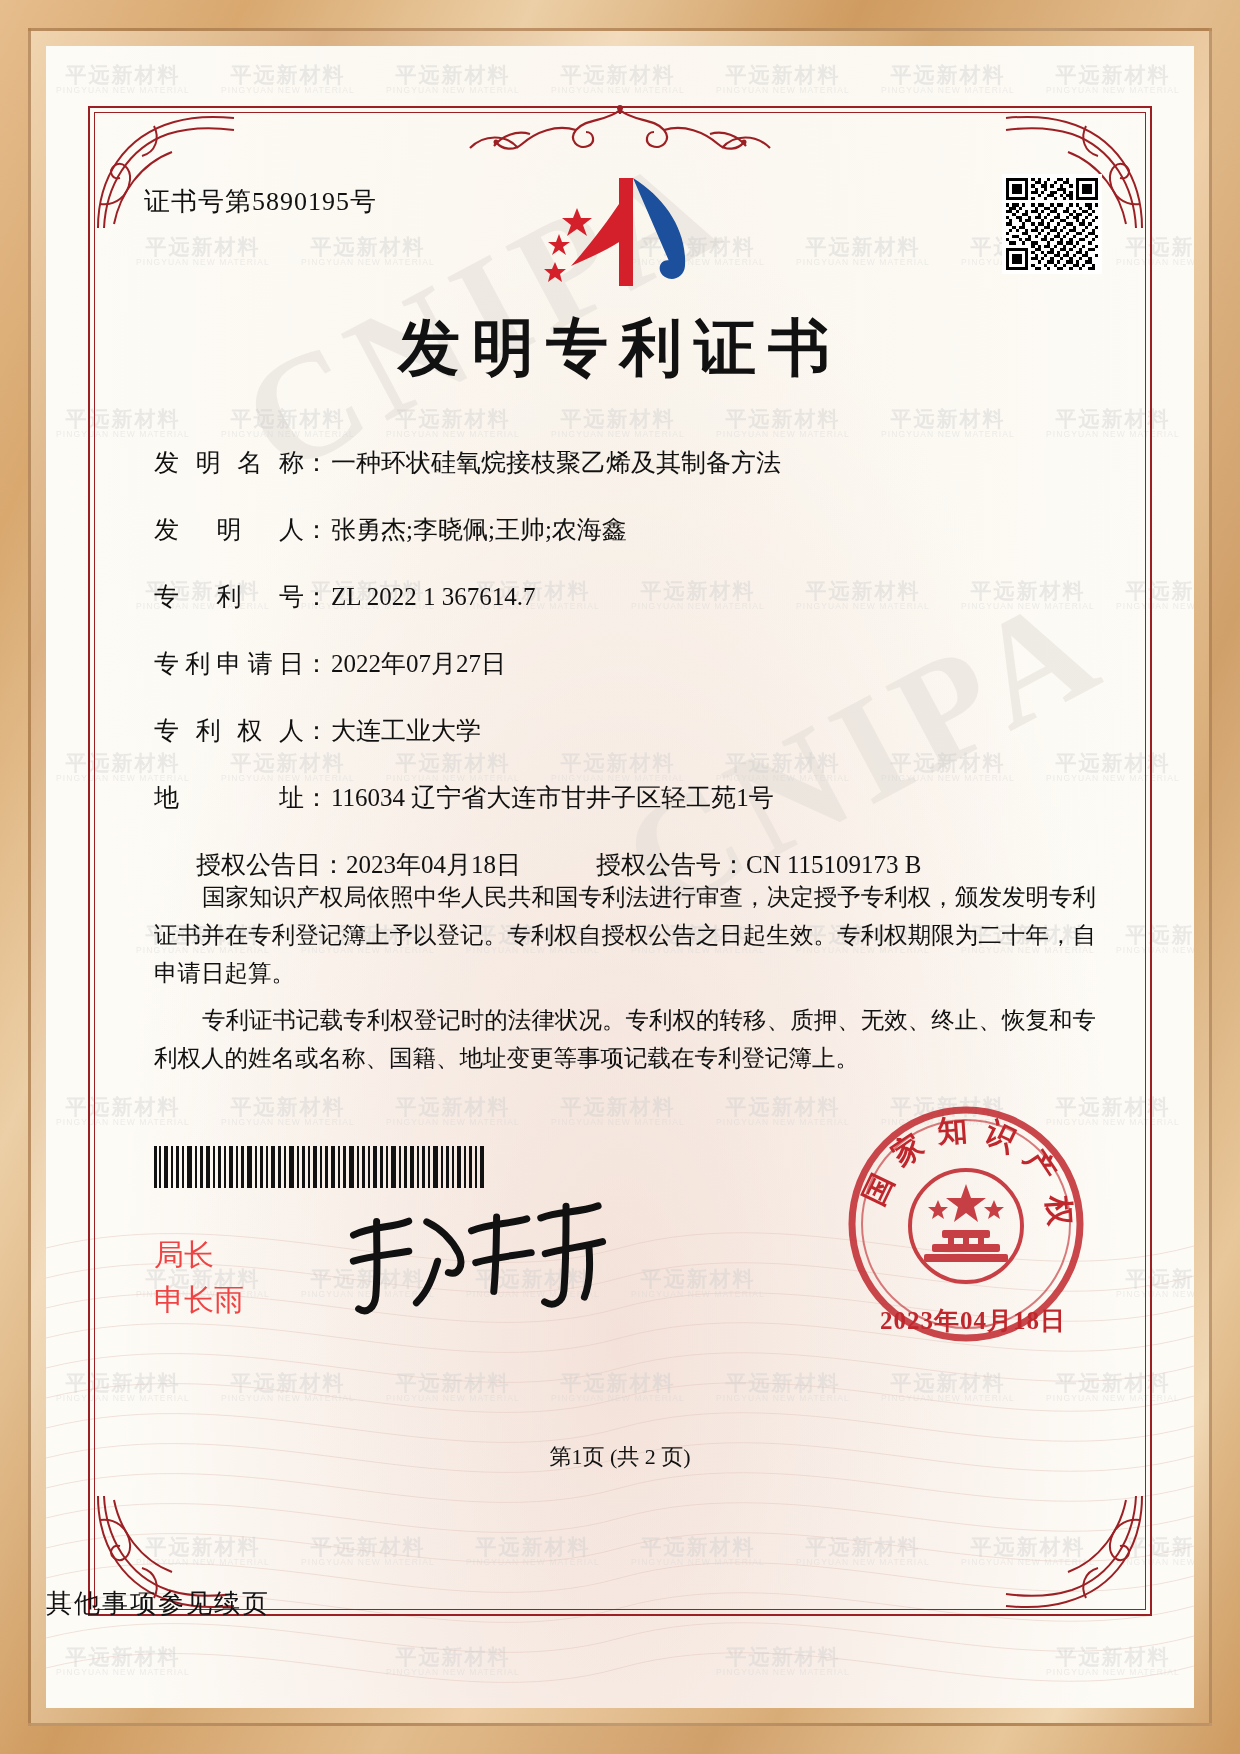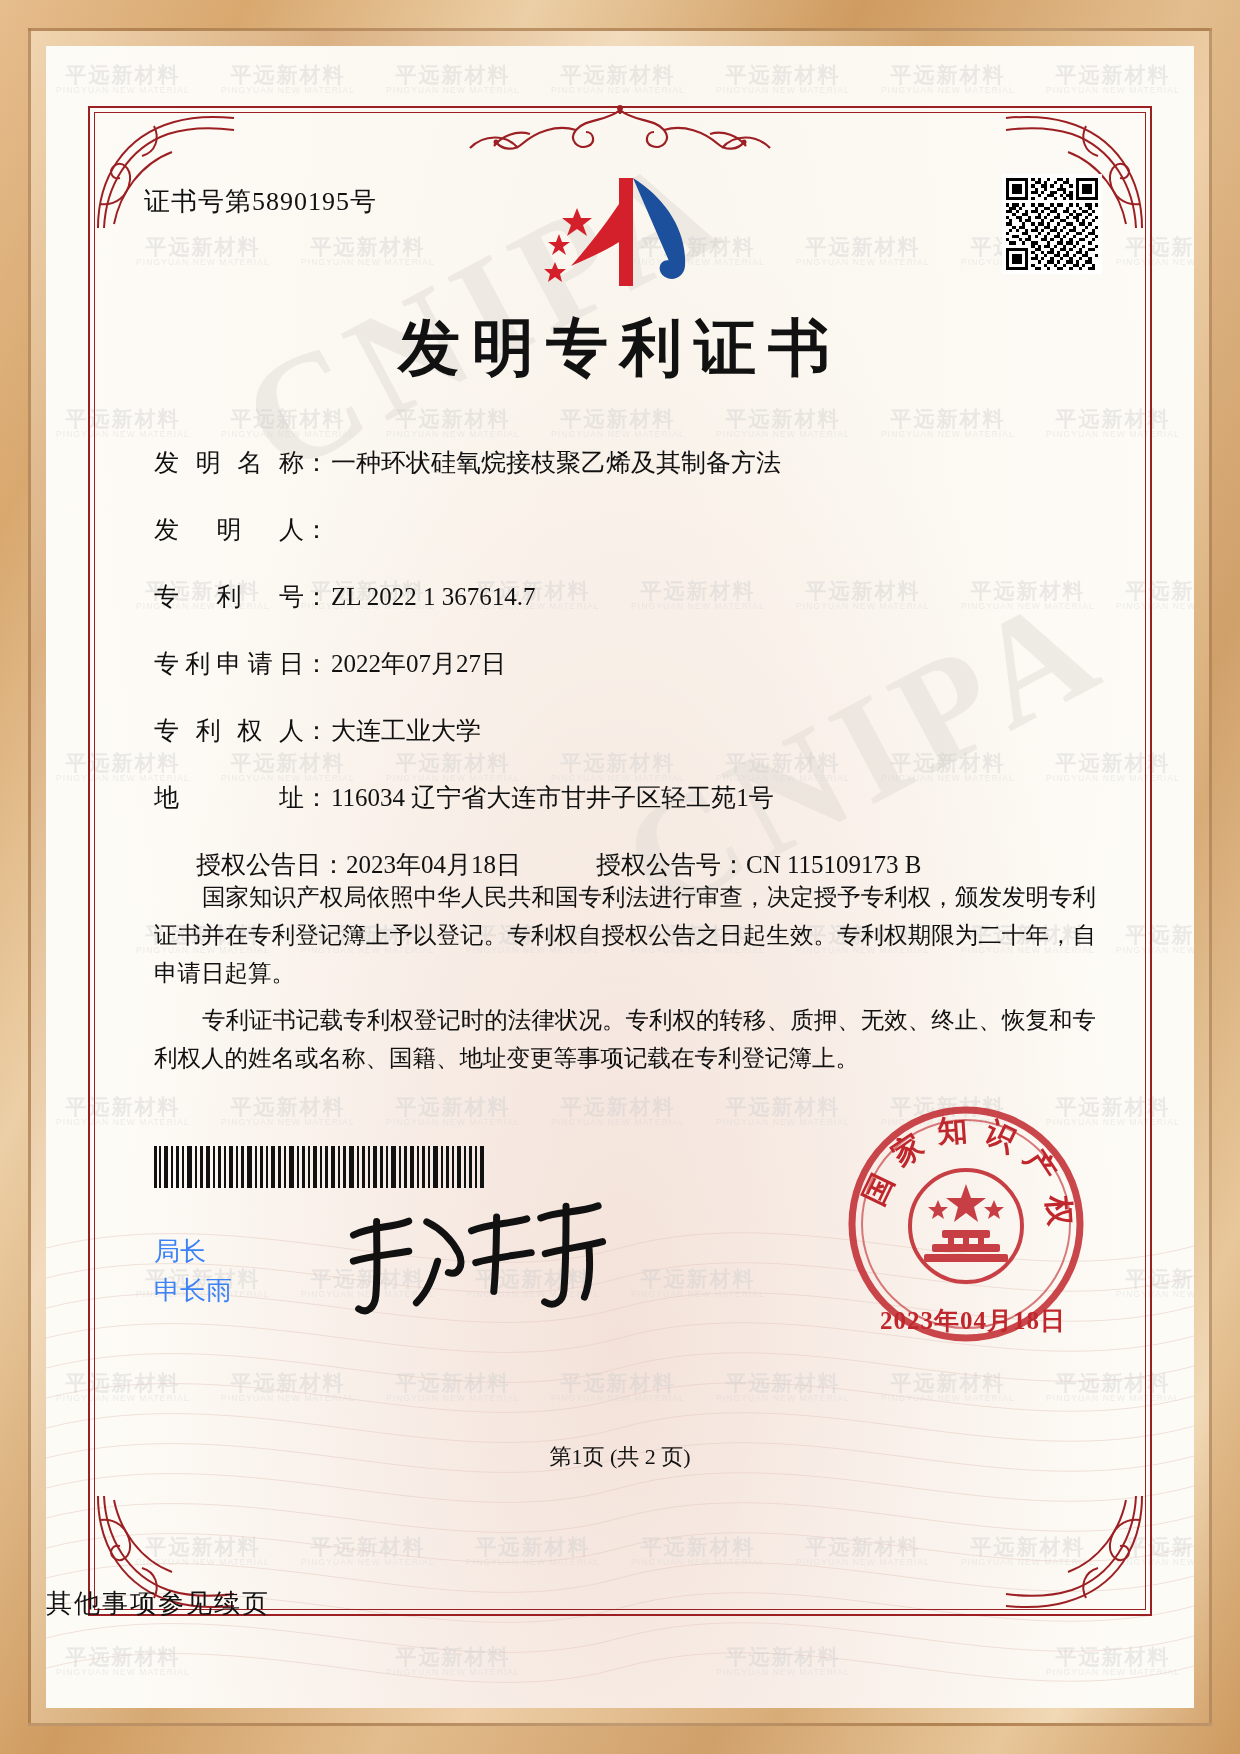--- a/index.html
+++ b/index.html
@@ -104,21 +104,21 @@
     color:#111;text-align:justify;text-justify:inter-ideograph;
   }
   .p1{top:832px;}
   .p2{top:955px;}
   .indent{text-indent:48px;display:block;}
 
   
   .barcode{position:absolute;left:108px;top:1100px;width:330px;height:42px;}
 
   
-  .sig-label{position:absolute;left:108px;top:1186px;font-size:26px;color:#3b82f6;line-height:1.5;}
+  .sig-label{position:absolute;left:108px;top:1186px;font-size:30px;color:#ef4444;line-height:1.5;}
   .sig-script{
     position:absolute;left:290px;top:1155px;font-size:78px;color:#111;
     font-family:"Liberation Serif",serif;font-style:italic;font-weight:700;
     transform:rotate(-4deg);letter-spacing:-6px;
   }
 
   
   .seal{position:absolute;right:108px;top:1058px;width:240px;height:240px;}
   .seal-date{
     position:absolute;right:128px;top:1258px;font-size:25px;color:#c0272d;
@@ -787,20 +787,21 @@
           <div class="val">一种环状硅氧烷接枝聚乙烯及其制备方法</div>
         </div>
 
         <div class="row">
           <div class="lbl">
             <span>发</span>
               <span>明</span>
               <span>人</span>
           </div>
             <span class="colon">：</span>
+          <div class="val">张勇杰;李晓佩;王帅;农海鑫</div>
         </div>
 
         <div class="row">
           <div class="lbl">
             <span>专</span>
               <span>利</span>
               <span>号</span>
           </div>
             <span class="colon">：</span>
           <div class="val">ZL 2022 1 367614.7</div>

